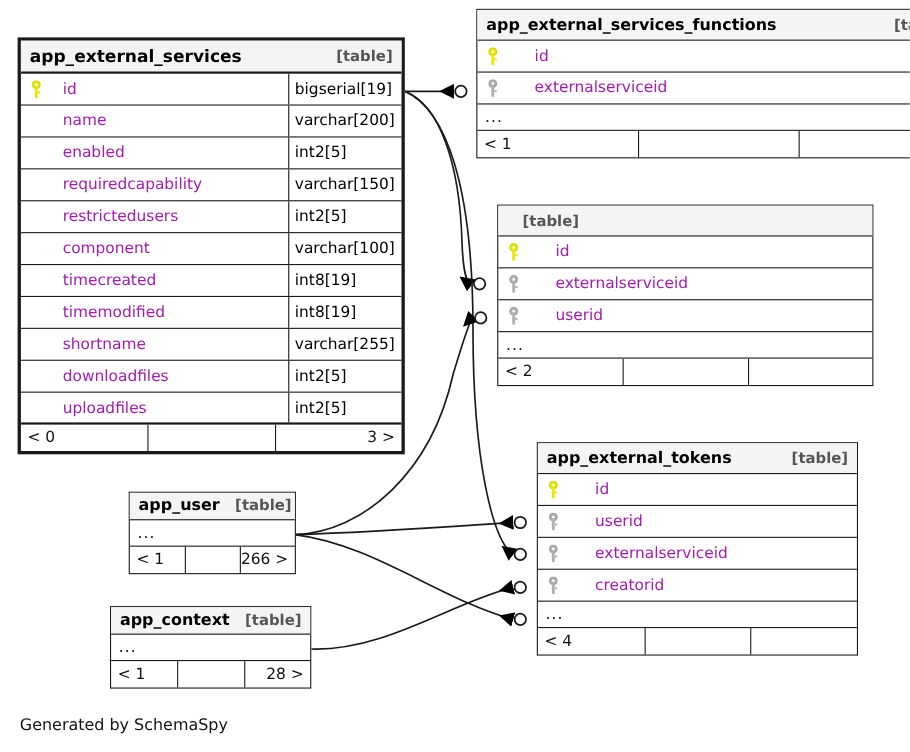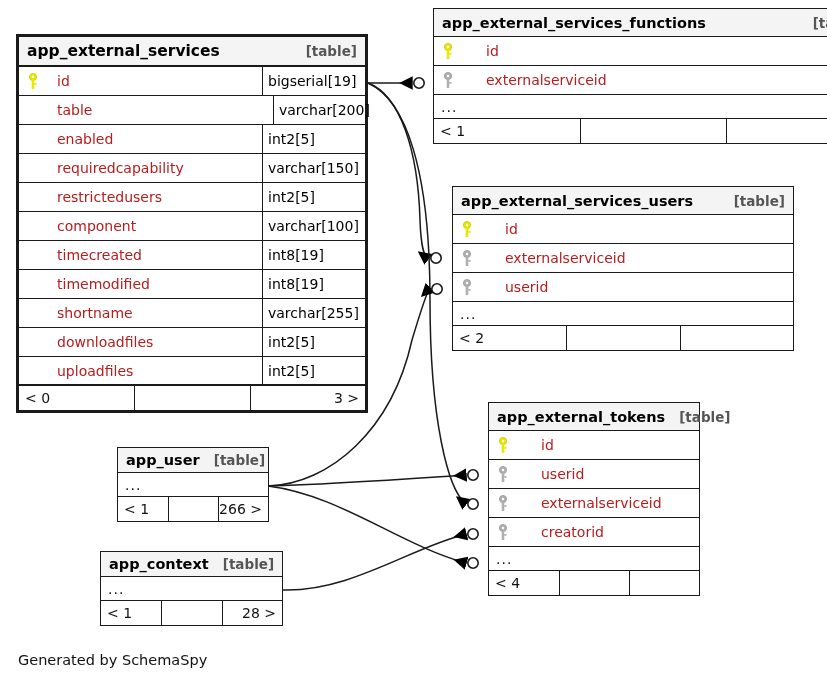--- a/index.html
+++ b/index.html
@@ -78,21 +78,21 @@
   .cell-type {
     flex: 0 0 auto;
     height: 100%;
     display: flex;
     align-items: center;
     padding-left: 5px;
     border-left: 1.6px solid #1a1a1a;
     box-sizing: border-box;
     white-space: nowrap;
   }
-  .col-label { font-size: 14px; color: #b91c1c; }
+  .col-label { font-size: 14px; color: #a21caf; }
   .type-label { font-size: 14px; color: #000000; }
 
   .keyslot {
     width: 24px;
     flex: 0 0 24px;
     display: flex;
     align-items: center;
     justify-content: flex-start;
   }
   .keyslot svg { display: block; }
@@ -195,23 +195,23 @@
         <span class="col-label colname-pad">id</span>
       </div>
       <div class="cell-type" style="flex:1 1 auto;">
         <span class="type-label">bigserial[19]</span>
       </div>
     </div>
 
     <div class="row">
       <div class="cell-name" style="width:243px; flex:0 0 243px;">
         <span class="keyslot"></span>
-        <span class="col-label colname-pad">table</span>
-      </div>
-      <div class="cell-type" style="flex:1 1 auto;margin-left:11px;">
+        <span class="col-label colname-pad">name</span>
+      </div>
+      <div class="cell-type" style="flex:1 1 auto;">
         <span class="type-label">varchar[200]</span>
       </div>
     </div>
 
     <div class="row">
       <div class="cell-name" style="width:243px; flex:0 0 243px;">
         <span class="keyslot"></span>
         <span class="col-label colname-pad">enabled</span>
       </div>
       <div class="cell-type" style="flex:1 1 auto;">
@@ -344,21 +344,20 @@
 
     <div class="footer-row">
       <div class="footer-cell">&lt; 1</div>
       <div class="footer-cell"></div>
       <div class="footer-cell right"></div>
     </div>
   </div>
 
   <div class="table-box" style="left:452px; top:186px; width:342px;">
     <div class="tbl-header" style="height:28px;">
-      <span class="tbl-name">app_external_services_users</span>
       <span class="tbl-tag">[table]</span>
     </div>
 
     <div class="row">
       <div class="cell-name">
         <span class="keyslot">
           <svg width="12" height="17" viewBox="0 0 12 17">
             <circle cx="6" cy="4" r="3.6" fill="#e8e800" stroke="#c8c800" stroke-width="0.8"></circle>
             <circle cx="6" cy="4" r="1.2" fill="#ffffff"></circle>
             <rect x="4.7" y="6.5" width="2.6" height="9.5" fill="#e8e800"></rect>
@@ -399,21 +398,21 @@
 
     <div class="ellipsis-row">...</div>
 
     <div class="footer-row">
       <div class="footer-cell">&lt; 2</div>
       <div class="footer-cell"></div>
       <div class="footer-cell right"></div>
     </div>
   </div>
 
-  <div class="table-box" style="left:488px; top:402px; width:212px;">
+  <div class="table-box" style="left:488px; top:402px; width:292px;">
     <div class="tbl-header" style="height:28px;">
       <span class="tbl-name">app_external_tokens</span>
       <span class="tbl-tag">[table]</span>
     </div>
 
     <div class="row">
       <div class="cell-name">
         <span class="keyslot">
           <svg width="12" height="17" viewBox="0 0 12 17">
             <circle cx="6" cy="4" r="3.6" fill="#e8e800" stroke="#c8c800" stroke-width="0.8"></circle>

